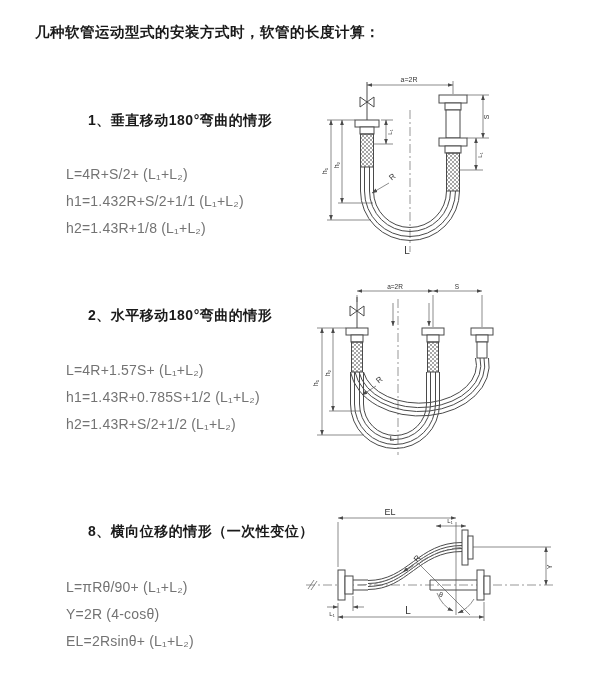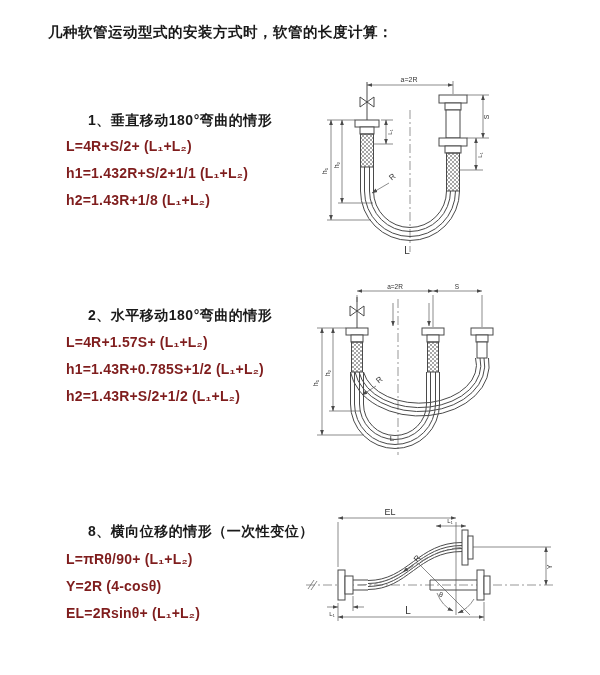--- a/index.html
+++ b/index.html
@@ -2,23 +2,23 @@
 <html><head>
 <meta charset="utf-8">
 <style>
   html,body{margin:0;padding:0;}
   body{
     width:600px;height:675px;background:#ffffff;position:relative;
     font-family:"Liberation Sans","DejaVu Sans",sans-serif;color:#1a1a1a;
     overflow:hidden;
   }
   .abs{position:absolute;white-space:nowrap;}
-  .title{left:35px;top:23px;font-size:14.5px;font-weight:700;letter-spacing:.5px;margin-left:13px;}
+  .title{left:35px;top:23px;font-size:14.5px;font-weight:700;letter-spacing:.5px;}
   .heading{left:48px;font-size:14px;font-weight:700;letter-spacing:.5px;margin-left:40px;}
-  .formula{left:66px;font-size:14px;font-weight:700;color:#7f1d1d;letter-spacing:.2px;}
+  .formula{left:66px;font-size:14px;font-weight:400;color:#737373;letter-spacing:.2px;margin-top:28px;}
   svg{position:absolute;overflow:visible;}
   svg text{font-family:"Liberation Sans","DejaVu Sans",sans-serif;fill:#333;}
   .dwg{stroke:#4a4a4a;fill:none;stroke-width:1;}
   .thin{stroke:#5a5a5a;fill:none;stroke-width:.7;}
   .cl{stroke:#6a6a6a;fill:none;stroke-width:.7;stroke-dasharray:9 3 2 3;}
   .fl{fill:#ffffff;stroke:#4a4a4a;stroke-width:1;}
 </style>
 </head>
 <body>
 

